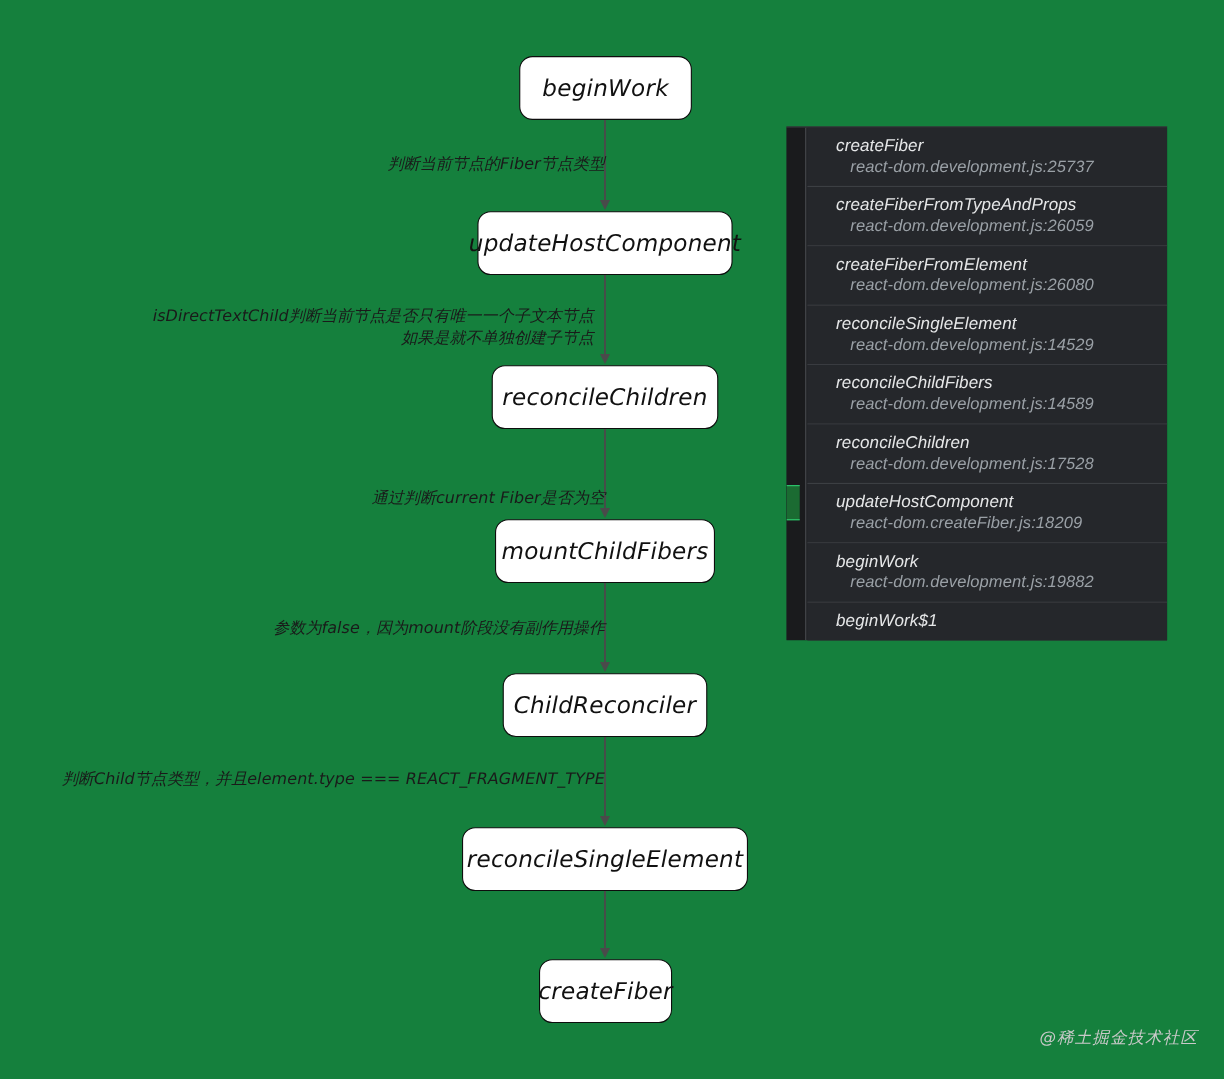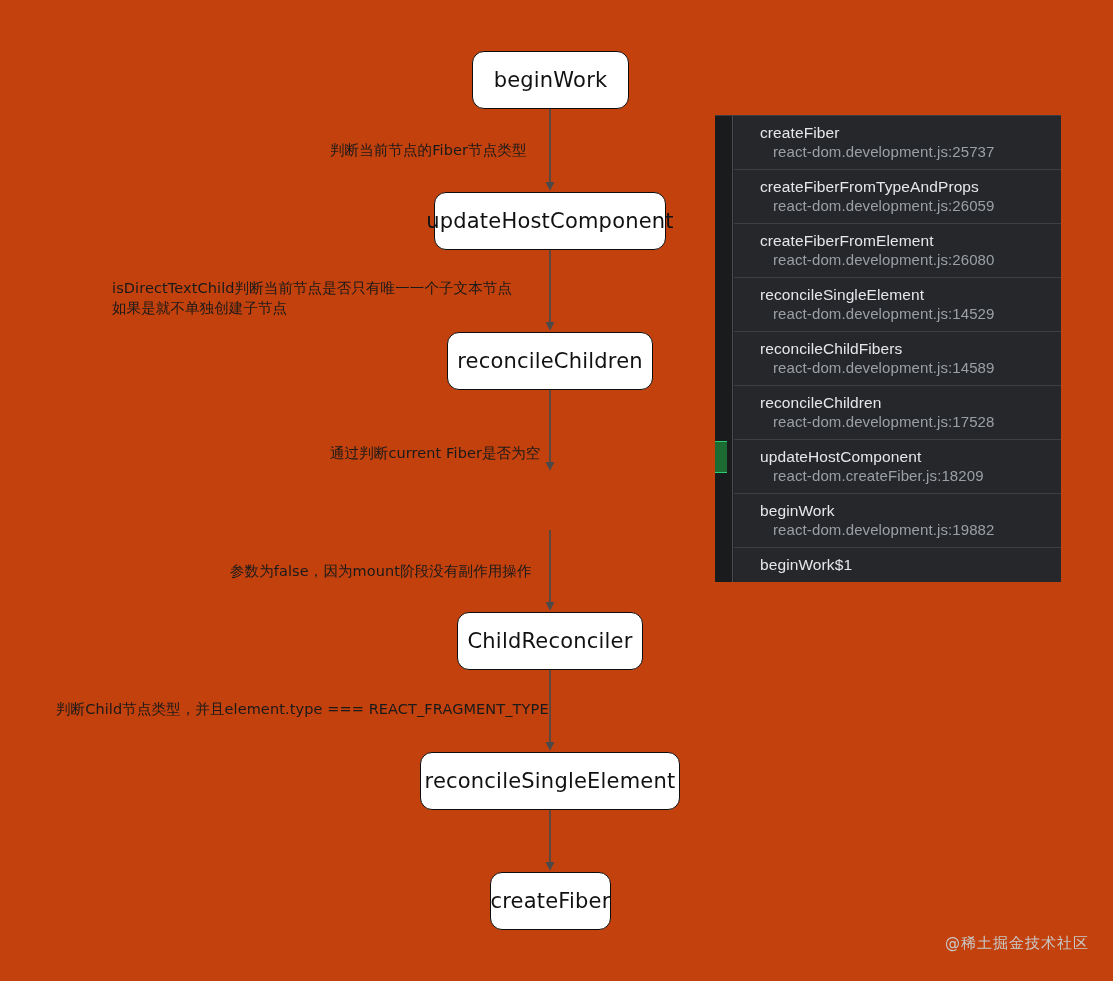--- a/index.html
+++ b/index.html
@@ -7,21 +7,22 @@
     width: 1113px;
     height: 981px;
     background: #ffffff;
     font-family: "DejaVu Sans", sans-serif;
     overflow: hidden;
   }
   #root {
     position: relative;
     width: 1113px;
     height: 981px;
-    background: #c2410c;
+    background: #15803d;
+    font-style: italic;
   }
 
   
   #flow-svg {
     position: absolute;
     left: 0; top: 0;
     width: 1113px; height: 981px;
     pointer-events: none;
   }
 
@@ -40,21 +41,21 @@
     letter-spacing: 0.2px;
     white-space: nowrap;
   }
 
   .edge-label {
     position: absolute;
     color: #1a1a1a;
     font-family: "DejaVu Sans", sans-serif;
     font-size: 14.5px;
     line-height: 20px;
-    text-align: left;
+    text-align: right;
     white-space: pre-line;
     letter-spacing: 0.1px;
   }
 
   
   #callstack-panel {
     position: absolute;
     left: 715px;
     top: 115px;
     width: 346px;
@@ -145,20 +146,23 @@
 
   <div class="node" style="left:472px; top:51px; width:157px; height:58px;">
     <span>beginWork</span>
   </div>
   <div class="node" style="left:434px; top:192px; width:232px; height:58px;">
     <span>updateHostComponent</span>
   </div>
   <div class="node" style="left:447px; top:332px; width:206px; height:58px;">
     <span>reconcileChildren</span>
   </div>
+  <div class="node" style="left:450px; top:472px; width:200px; height:58px;">
+    <span>mountChildFibers</span>
+  </div>
   <div class="node" style="left:457px; top:612px; width:186px; height:58px;">
     <span>ChildReconciler</span>
   </div>
   <div class="node" style="left:420px; top:752px; width:260px; height:58px;">
     <span>reconcileSingleElement</span>
   </div>
   <div class="node" style="left:490px; top:872px; width:121px; height:58px;">
     <span>createFiber</span>
   </div>
 

